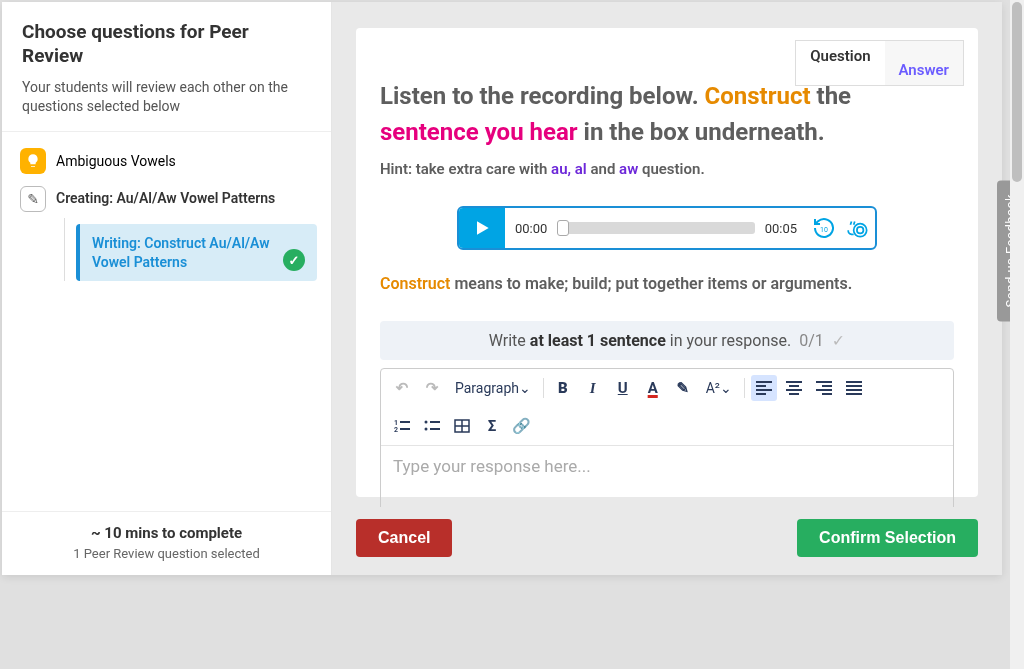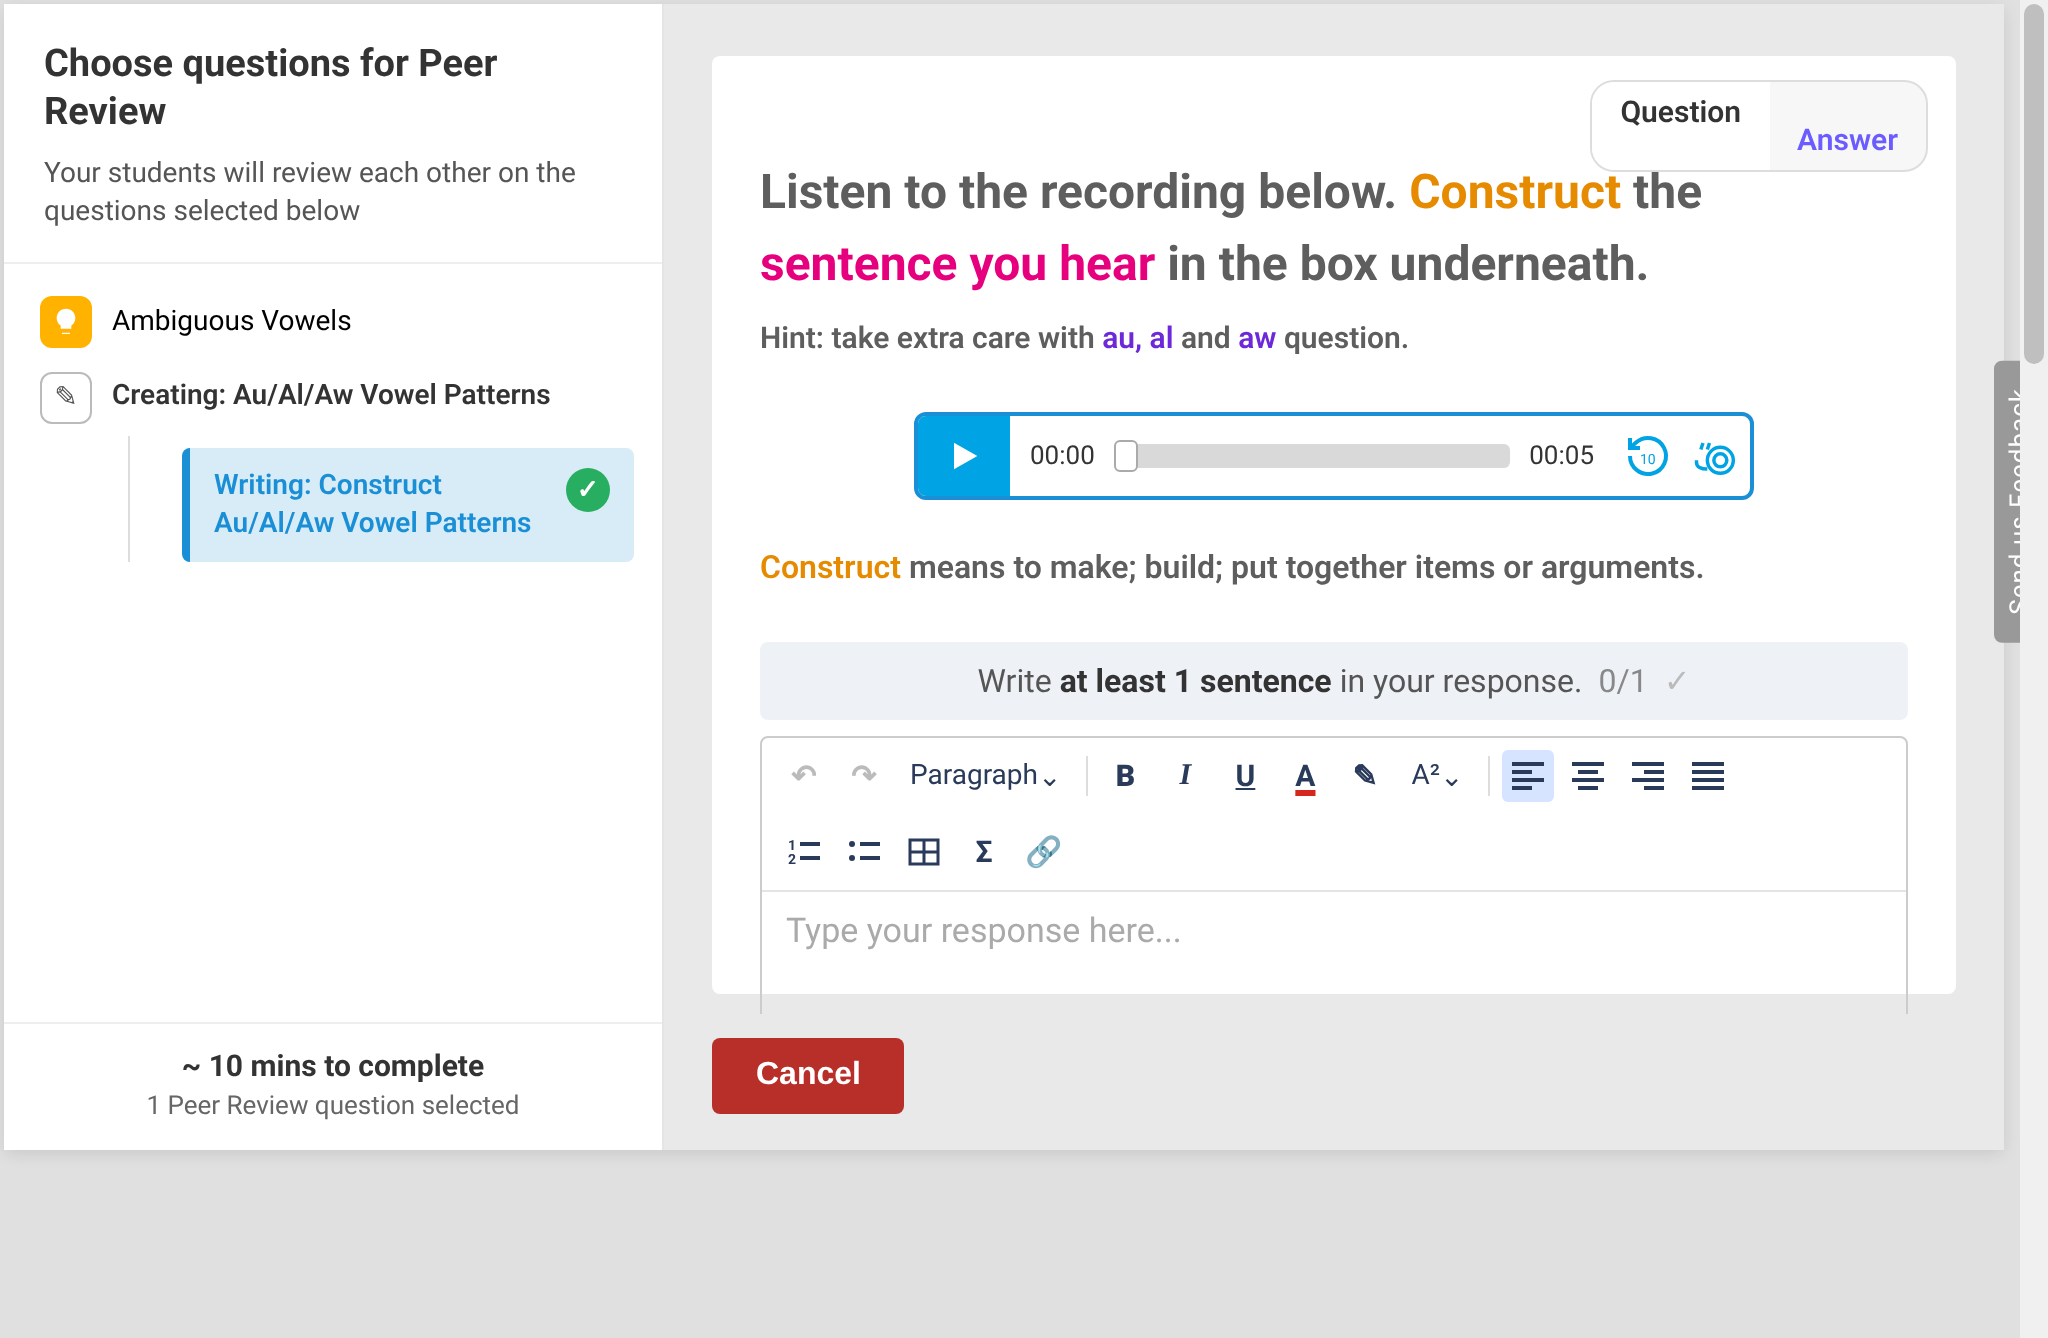--- a/index.html
+++ b/index.html
@@ -100,27 +100,27 @@
   .tree-child::before {
     content: "";
     position: absolute;
     left: 0;
     top: -6px;
     bottom: 0;
     width: 1px;
     background: #ddd;
   }
   .tree-child-row {
-    margin-left: 27px;
+    margin-left: 12px;
     background: #d7ecf7;
     border-left: 4px solid #1a8fd6;
     border-radius: 4px;
     padding: 10px 12px;
     display: flex;
-    align-items: flex-start;
+    align-items: flex-end;
     justify-content: space-between;
     gap: 8px;
   }
   .tree-child-row .child-label {
     color: #1a8fd6;
     font-weight: 600;
     font-size: 14px;
     line-height: 1.35;
   }
   .check-circle {
@@ -169,21 +169,21 @@
     padding: 20px 24px 0 24px;
     height: 100%;
     position: relative;
   }
   .qa-toggle {
     position: absolute;
     top: 12px;
     right: 14px;
     display: flex;
     border: 1px solid #ddd;
-    border-radius: 12px;
+    border-radius: 0;
     overflow: hidden;
     background: #f7f7f7;
   }
   .qa-toggle div {
     padding: 6px 14px;
     font-size: 15px;
     font-weight: 600;
     cursor: pointer;
   }
   .qa-toggle .active {
@@ -526,20 +526,21 @@
             <div class="tb-btn">Σ</div>
             <div class="tb-btn">🔗</div>
           </div>
           <div class="editor-body">Type your response here...</div>
         </div>
 
       </div>
     </div>
     <div class="main-footer">
       <button class="btn btn-cancel">Cancel</button>
+      <button class="btn btn-confirm">Confirm Selection</button>
     </div>
   </div>
 
 </div>
 
 <div class="feedback-tab">Send us Feedback</div>
 
 <div class="outer-scroll">
   <div class="outer-scroll-thumb"></div>
 </div>

